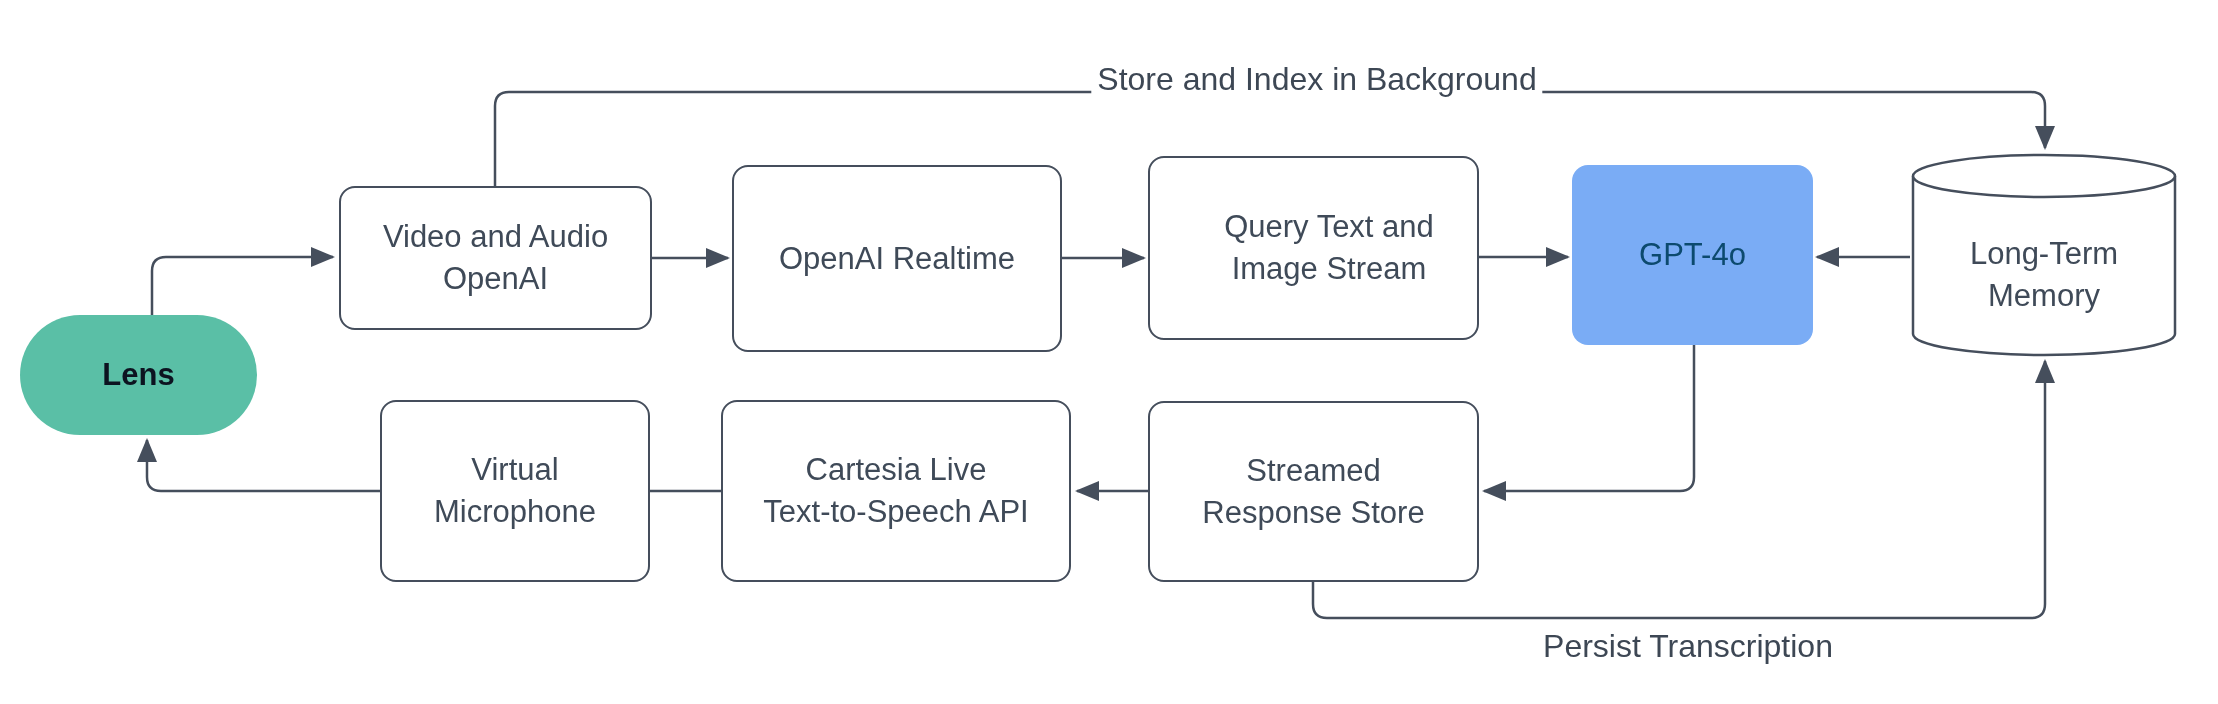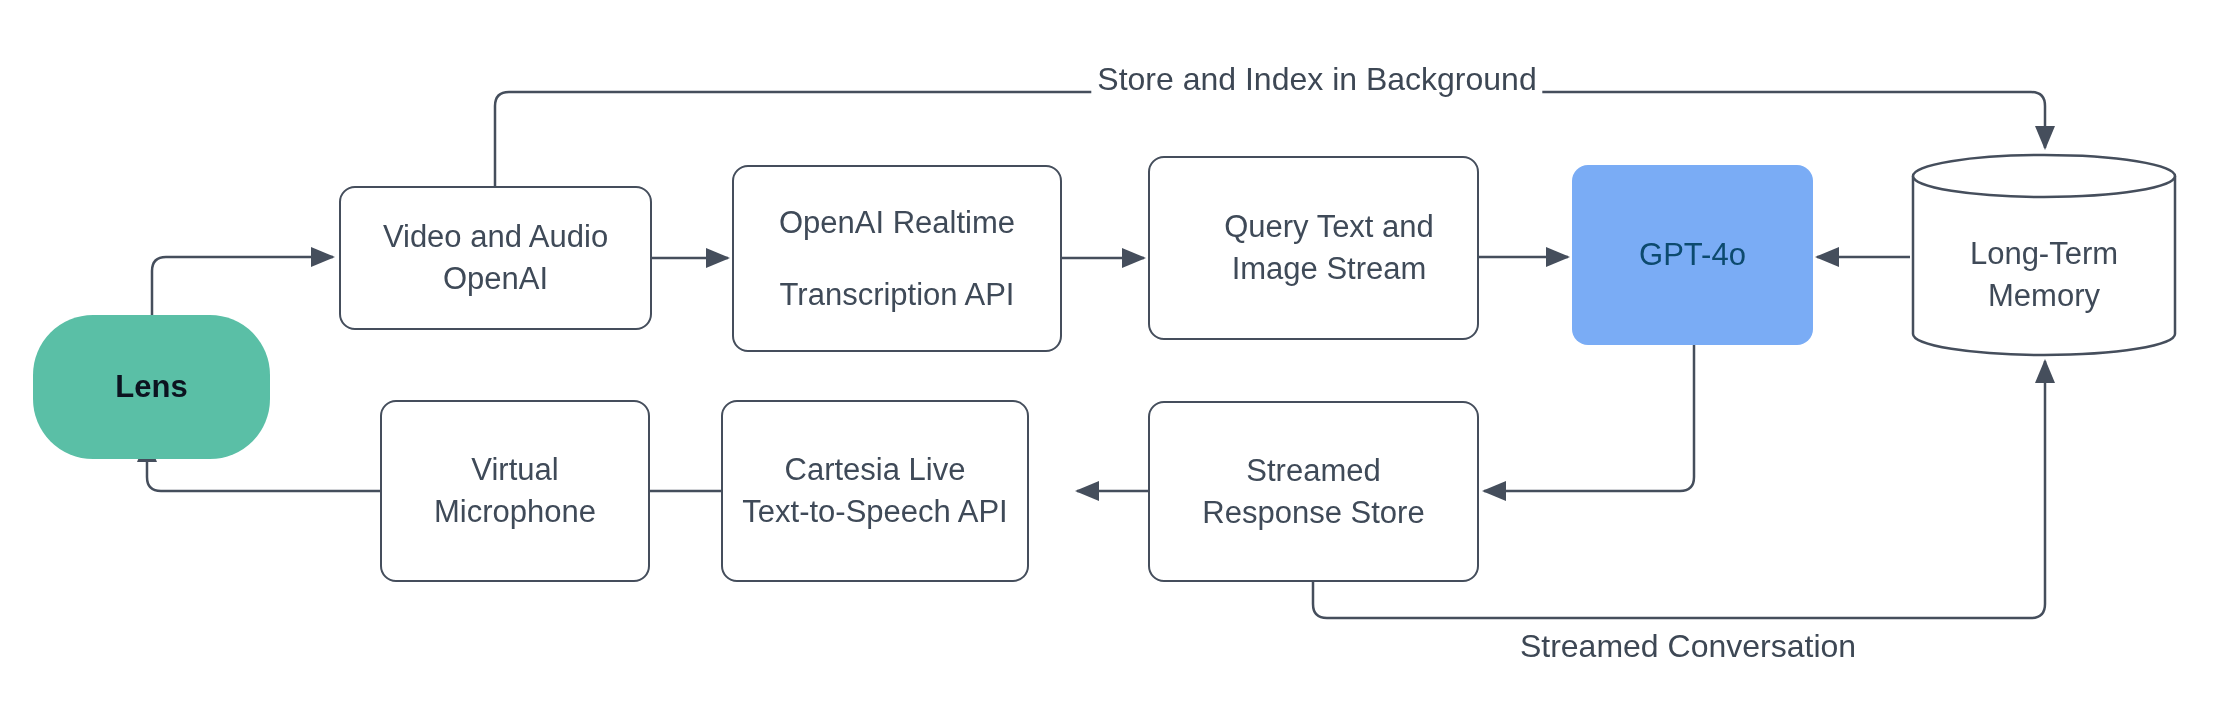--- a/index.html
+++ b/index.html
@@ -83,34 +83,33 @@
     <path class="edge" marker-end="url(#arrowhead)" d="M 495 186 V 106 Q 495 92 509 92 H 2031 Q 2045 92 2045 106 V 148"></path>
     <path class="edge" marker-end="url(#arrowhead)" d="M 1694 345 V 477 Q 1694 491 1680 491 H 1484"></path>
     <path class="edge" marker-end="url(#arrowhead)" d="M 1148 491 H 1077"></path>
     <path class="edge" marker-end="url(#arrowhead)" d="M 721 491 H 625"></path>
     <path class="edge" marker-end="url(#arrowhead)" d="M 380 491 H 161 Q 147 491 147 477 V 440"></path>
     <path class="edge" marker-end="url(#arrowhead)" d="M 1313 582 V 604 Q 1313 618 1327 618 H 2031 Q 2045 618 2045 604 V 361"></path>
   </svg>
 
   <div class="edge-label" style="left:1317px; top:59px;margin-top:20px;">Store and Index in Background</div>
 
-  <div class="edge-label" style="left:1688px; top:646px;">Streamed Conversation</div>
+  <div class="edge-label" style="left:1688px; top:646px;">Persist Transcription</div>
 
-  <div class="node stadium" style="left:33px; top:315px; width:237px; height:144px;">
+  <div class="node stadium" style="left:20px; top:315px; width:237px; height:120px;">
     <span class="line">Lens</span>
   </div>
 
   <div class="node rect" style="left:339px; top:186px; width:313px; height:144px;align-items:center;">
     <span class="line">Video and Audio</span>
     <span class="line">OpenAI</span>
   </div>
 
   <div class="node rect" style="left:732px; top:165px; width:330px; height:187px;gap:30px;">
     <span class="line">OpenAI Realtime</span>
-    <span class="line">Transcription API</span>
   </div>
 
   <div class="node rect" style="left:1148px; top:156px; width:331px; height:184px;padding-left:31px;">
     <span class="line">Query Text and</span>
     <span class="line">Image Stream</span>
   </div>
 
   <div class="node gpt" style="left:1572px; top:165px; width:241px; height:180px;">
     <span class="line">GPT-4o</span>
   </div>
@@ -124,21 +123,21 @@
       <span class="line">Long-Term</span>
       <span class="line">Memory</span>
     </div>
   </div>
 
   <div class="node rect" style="left:380px; top:400px; width:270px; height:182px;">
     <span class="line">Virtual</span>
     <span class="line">Microphone</span>
   </div>
 
-  <div class="node rect" style="left:721px; top:400px; width:308px; height:182px;">
+  <div class="node rect" style="left:721px; top:400px; width:350px; height:182px;">
     <span class="line">Cartesia Live</span>
     <span class="line">Text-to-Speech API</span>
   </div>
 
   <div class="node rect" style="left:1148px; top:401px; width:331px; height:181px;">
     <span class="line">Streamed</span>
     <span class="line">Response Store</span>
   </div>
 
 </div>

